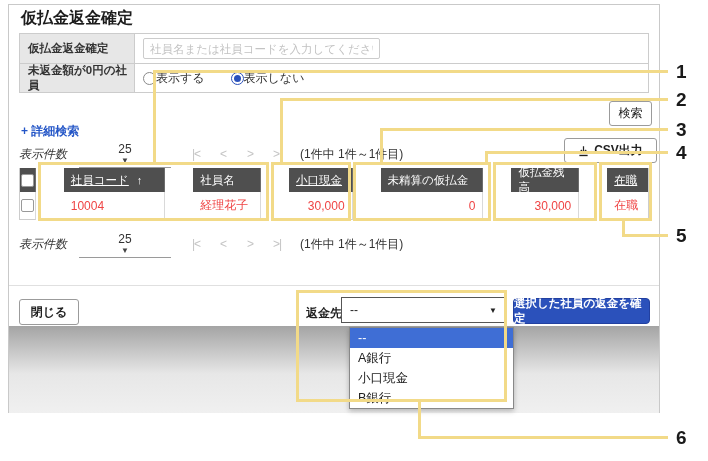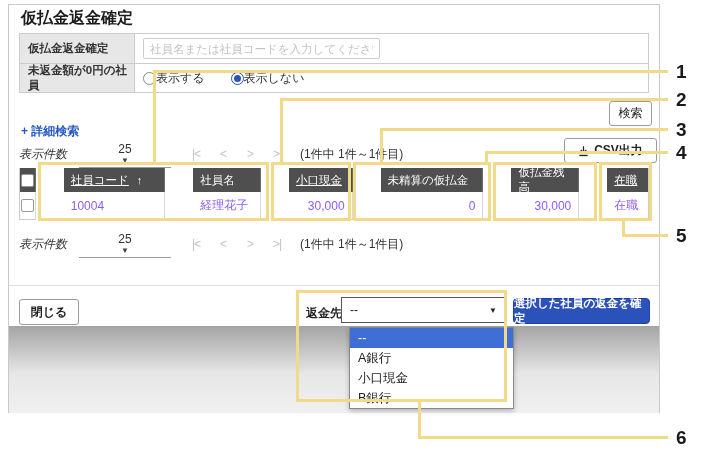--- a/index.html
+++ b/index.html
@@ -37,21 +37,21 @@
   .psize-select{width:92px;border-bottom:1px solid #9a9a9a;display:flex;align-items:center;justify-content:space-between;padding:2px 4px;cursor:pointer;flex-direction:column;}
   .psize-caret{font-size:8px;color:#444;}
   .pager-icons{display:flex;gap:13px;margin-left:18px;color:#c4c4c4;font-size:12px;letter-spacing:-1px;}
   .pager-icons span{cursor:pointer;min-width:14px;text-align:center;}
   .range-text{margin-left:16px;}
 
   
   .grid{position:absolute;left:10px;top:163px;width:630px;border-left:1px solid #ccc;border-right:1px solid #ccc;}
   .g-row{display:flex;gap:28px;}
   .g-head .g-cell{background:#4f4f4f;color:#fff;font-size:11.5px;height:24px;border-right:1px solid #6d6d6d;display:flex;align-items:center;padding:0 7px;}
-  .g-body .g-cell{background:#fff;color:#8b5cf6;font-size:12px;height:28px;border-right:1px solid #d9d9d9;border-bottom:1px solid #ccc;display:flex;align-items:center;padding:0 7px;}
+  .g-body .g-cell{background:#fff;color:#ef4444;font-size:12px;height:28px;border-right:1px solid #d9d9d9;border-bottom:1px solid #ccc;display:flex;align-items:center;padding:0 7px;}
   .c-check{width:22px;justify-content:center;padding:0!important;}
   .c-code{width:138px;}
   .c-name{width:90px;}
   .c-unref{width:84px;}
   .c-unset{width:140px;}
   .c-bal{width:90px;}
   .c-status{width:52px;border-right:none!important;}
   .num{justify-content:flex-end!important;}
   .sortable{text-decoration:underline;}
   .sort-arrow{margin-left:8px;font-size:11px;}

